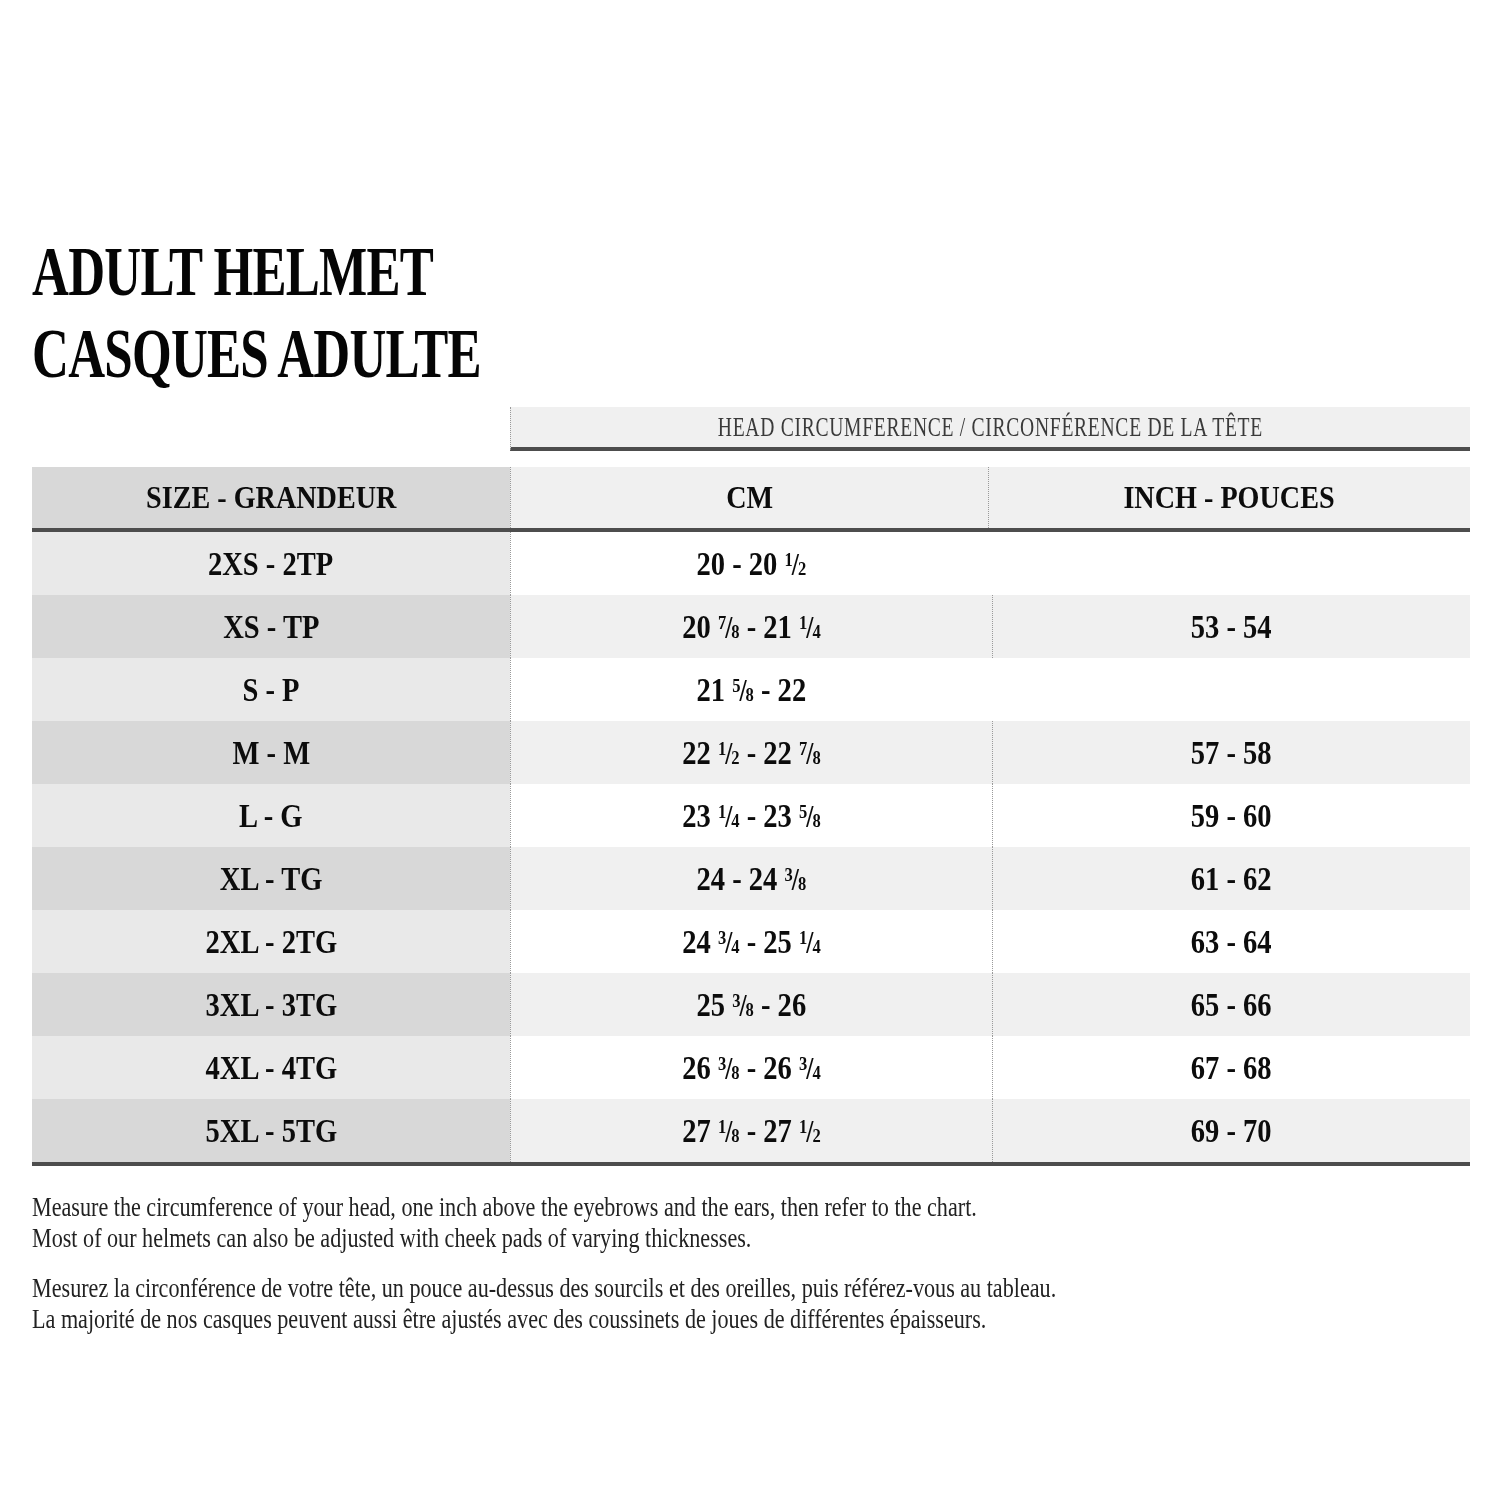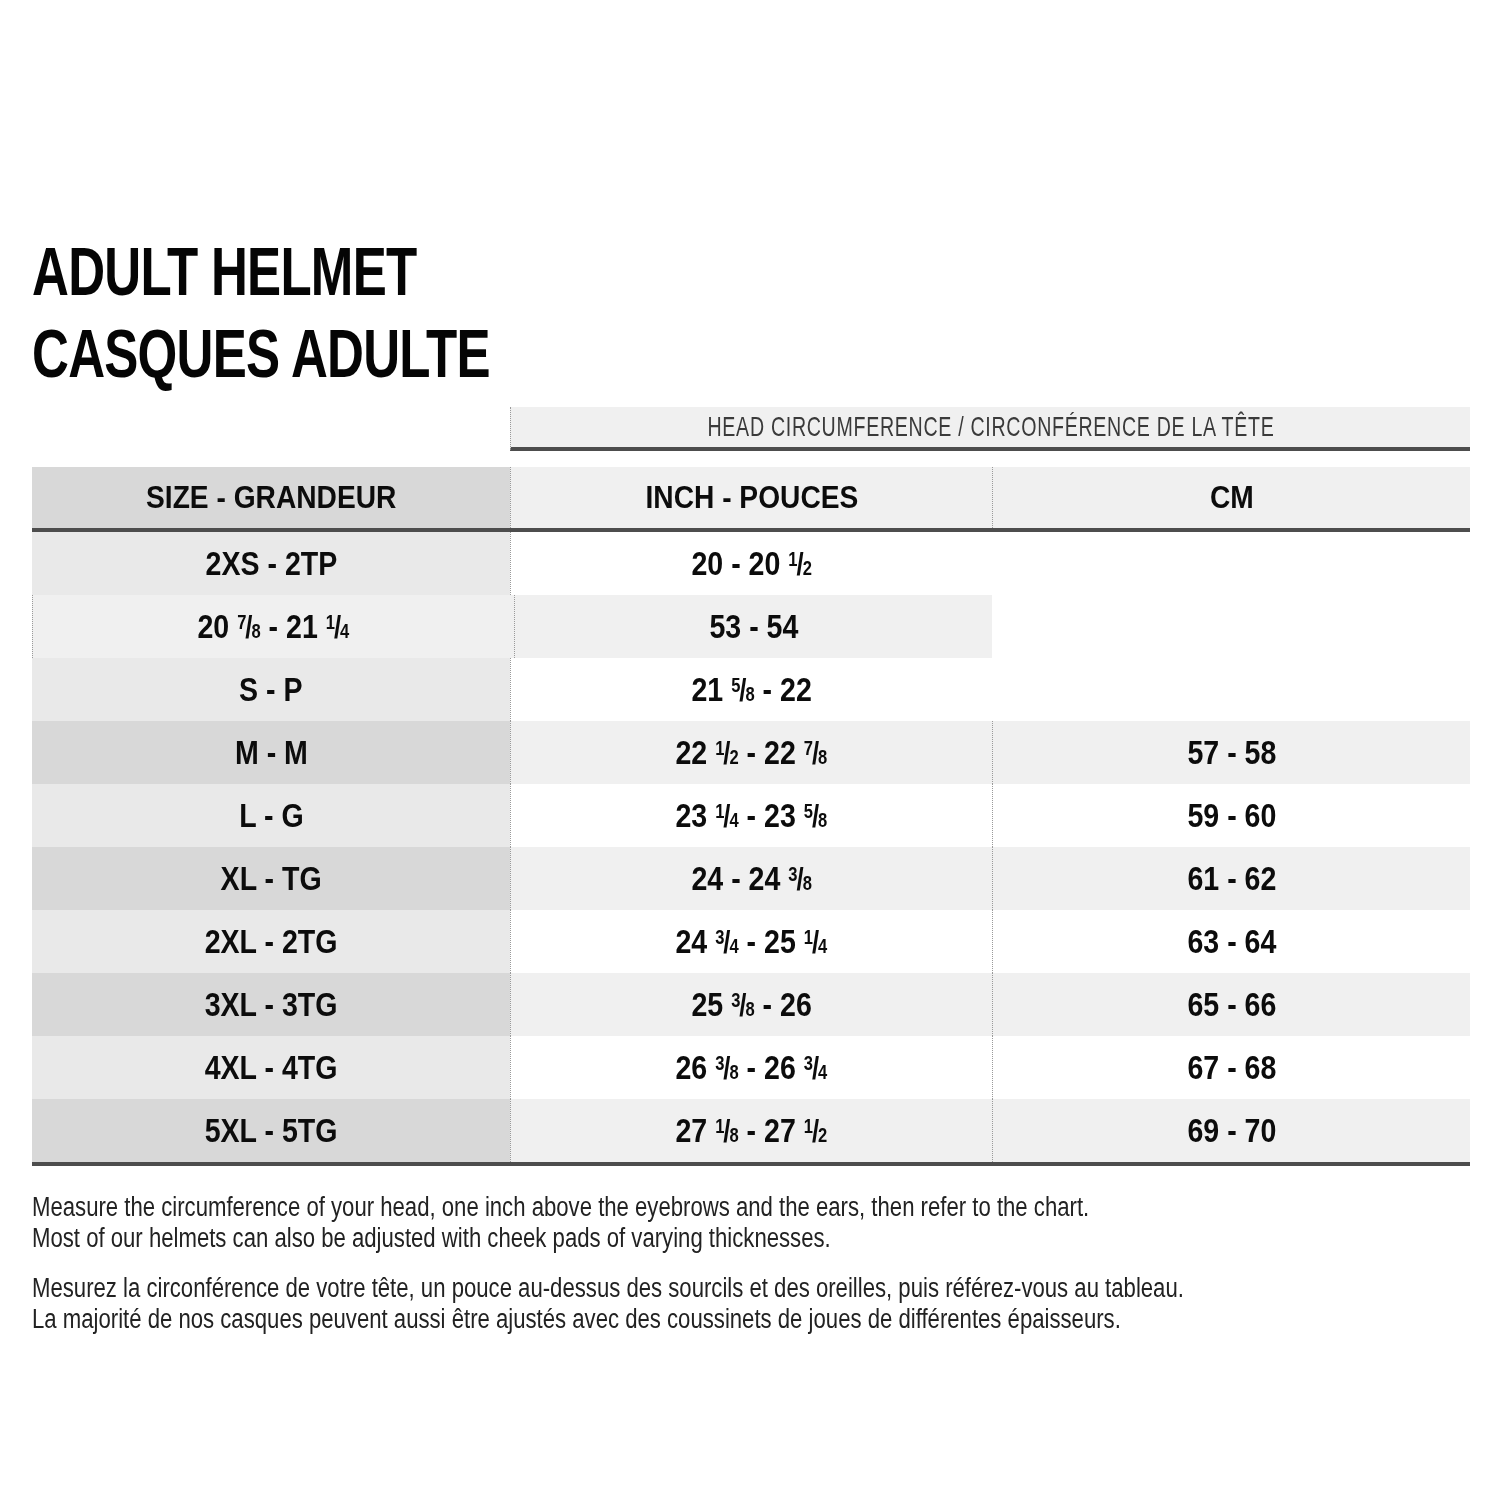--- a/index.html
+++ b/index.html
@@ -14,21 +14,21 @@
     --rule:#4d4d4d;
     --divider:#9a9a9a;
     --text:#0a0a0a;
     --note-text:#222222;
     --banner-text:#3a3a3a;
   }
   *{margin:0;padding:0;box-sizing:border-box;}
   html,body{background:#fff;}
   .page{
     position:relative;width:1500px;height:1500px;background:var(--page-bg);
-    font-family:Liberation Sans, sans-serif;color:var(--text);
+    font-family:Liberation Serif, serif;color:var(--text);
     overflow:hidden;
   }
   
   .title{
     position:absolute;left:32px;top:231px;
     font-size:69px;line-height:82px;font-weight:700;letter-spacing:-1px;
     color:#050505;transform:scaleX(.74);transform-origin:0 0;white-space:nowrap;
   }
   
   .size-table{position:absolute;left:32px;top:407px;width:1438px;}
@@ -92,38 +92,41 @@
       <div class="banner-gap"></div>
       <div class="banner">
         <span class="cond-b">HEAD CIRCUMFERENCE / CIRCONFÉRENCE DE LA TÊTE</span>
       </div>
     </div>
 
     <div class="row header-row">
       <div class="cell c1">
         <span class="cond-h">SIZE - GRANDEUR</span>
       </div>
+      <div class="cell c3">
+        <span class="cond-h">CM</span>
+      </div>
       <div class="cell c2">
         <span class="cond-h">INCH - POUCES</span>
       </div>
-      <div class="cell c3">
-        <span class="cond-h">CM</span>
-      </div>
     </div>
 
     <div class="table-body" id="table-rows">
         <div class="row data-row">
           <div class="cell c1">
             <span class="cond">2XS - 2TP</span>
           </div>
           <div class="cell c2">
             <span class="cond">20 - 20 <span class="fr"><span class="num">1</span><span class="sl">/</span><span class="den">2</span></span></span>
           </div>
         </div>
         <div class="row data-row">
+          <div class="cell c1">
+            <span class="cond">XS - TP</span>
+          </div>
           <div class="cell c2">
             <span class="cond">20 <span class="fr"><span class="num">7</span><span class="sl">/</span><span class="den">8</span></span> - 21 <span class="fr"><span class="num">1</span><span class="sl">/</span><span class="den">4</span></span></span>
           </div>
           <div class="cell c3">
             <span class="cond">53 - 54</span>
           </div>
         </div>
         <div class="row data-row">
           <div class="cell c1">
             <span class="cond">S - P</span>

